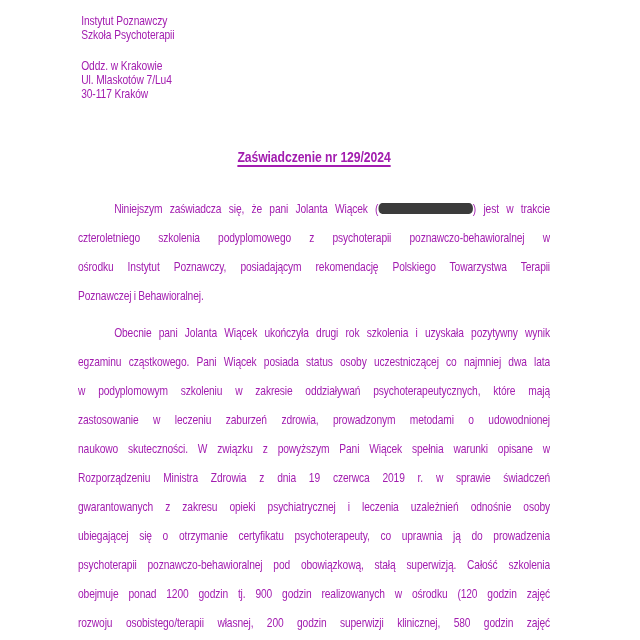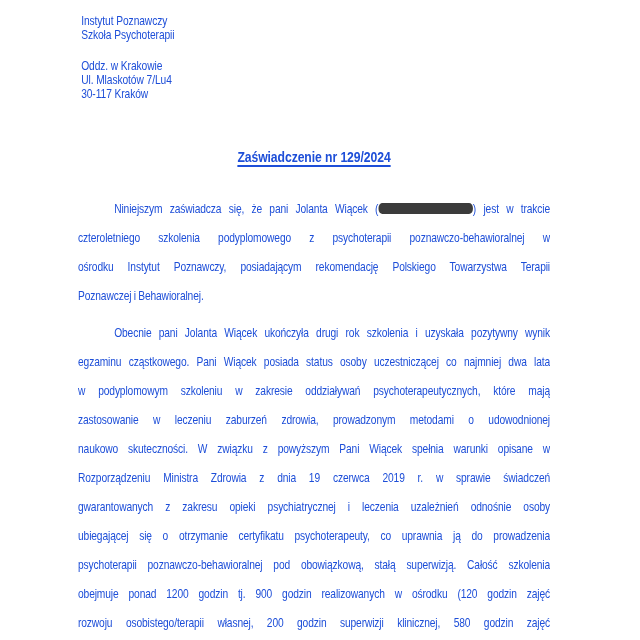--- a/index.html
+++ b/index.html
@@ -7,21 +7,21 @@
     padding: 0;
     background: #ffffff;
   }
   .page {
     position: relative;
     width: 640px;
     height: 640px;
     background: #ffffff;
     overflow: hidden;
     font-family: "Liberation Sans", sans-serif;
-    color: #1d4ed8;
+    color: #a21caf;
   }
   .content {
     position: absolute;
     left: 78px;
     top: 0;
     width: 472px;
     height: 640px;
   }
   
   .condense {

